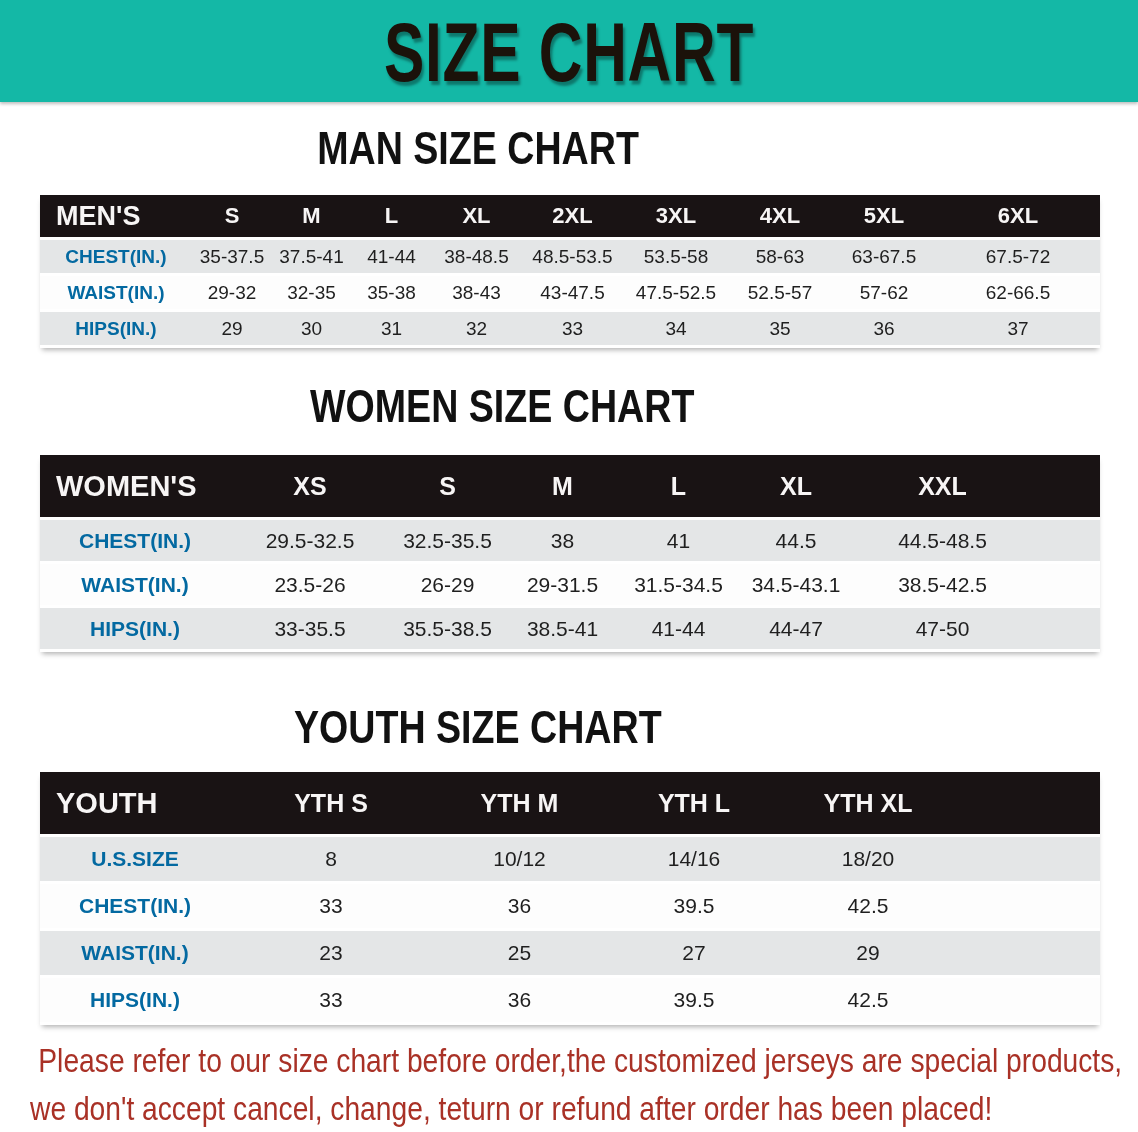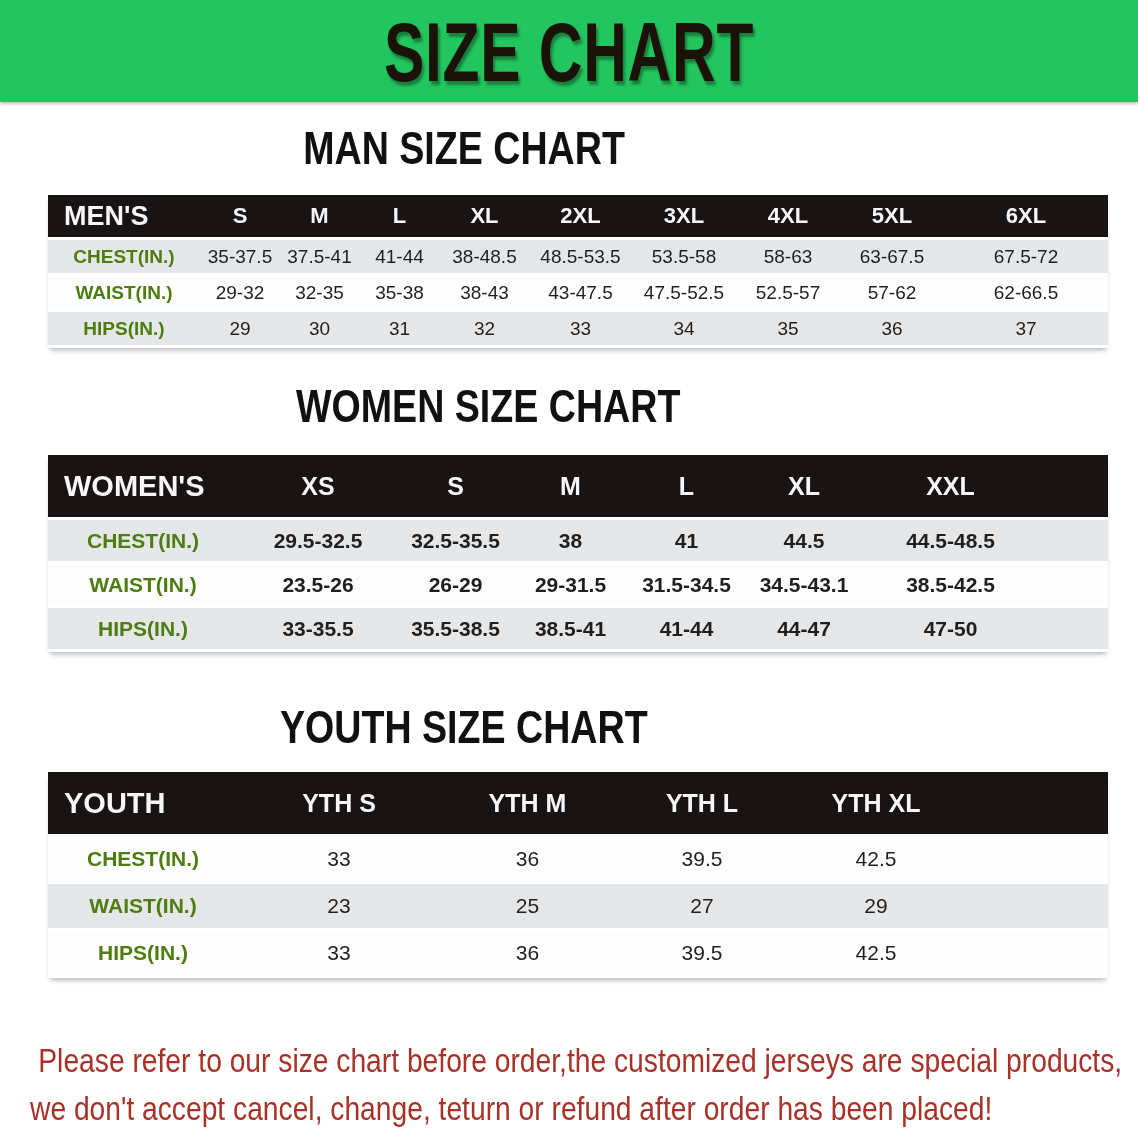--- a/index.html
+++ b/index.html
@@ -5,78 +5,78 @@
   html,body { margin:0; padding:0; }
   body {
     width:1138px; height:1132px; position:relative; overflow:hidden;
     background:#ffffff;
     font-family:"Liberation Sans","DejaVu Sans",sans-serif;
   }
 
   
   .banner {
     position:absolute; top:0; left:0; width:1138px; height:102px;
-    background:#22c55e;
+    background:#14b8a6;
     display:flex; align-items:center; justify-content:center;
     box-shadow:0 2px 3px rgba(0,0,0,0.25);
   }
   .banner-title {
     display:inline-block;
     font-size:84px; font-weight:800; line-height:1;
     color:#1b120a;
     transform:scaleX(0.72);
     letter-spacing:1px;
     text-shadow:3px 4px 3px rgba(0,0,0,0.35);
     padding-top:2px;
   }
 
   
   .section-heading {
-    position:absolute; left:0; width:928px; height:58px;
+    position:absolute; left:14px; width:928px; height:58px;
     display:flex; align-items:center; justify-content:center;
   }
   .section-heading span {
     display:inline-block; font-size:47px; font-weight:800; color:#111111;
     transform:scaleX(0.8); line-height:1;
   }
   .heading-men   { top:118px; }
   .heading-women { top:376px;padding-left:24px; }
   .heading-youth { top:692px;align-items:flex-end; }
 
   
   table.size-table {
-    position:absolute; left:48px; width:1060px;
+    position:absolute; left:40px; width:1060px;
     border-collapse:collapse; table-layout:fixed;
     box-shadow:0 4px 5px -2px rgba(0,0,0,0.3);
   }
   .size-table th {
     background:#191314; color:#f7f5f5; vertical-align:middle;
     border-bottom:3px solid #ffffff;
   }
   .size-table th.corner { text-align:left; padding-left:16px; font-weight:800; }
   .size-table th { text-align:center; font-weight:600; }
   .size-table td {
     text-align:center; vertical-align:middle; color:#1f1f1f;
     border-bottom:3px solid #ffffff;
   }
   tr.row-gray  td { background:#e4e6e7; }
   tr.row-white td { background:#fdfdfd; }
-  .size-table td.rowlabel { font-weight:600; color:#4d7c0f; }
+  .size-table td.rowlabel { font-weight:600; color:#0369a1; }
 
   
   .men-table { top:195px; }
   .men-table th { height:40px; font-size:22px; }
   .men-table th.corner { font-size:27px; }
   .men-table td { height:31px; font-size:19px; }
 
   
   .women-table { top:455px; }
   .women-table th { height:60px; font-size:25px; }
   .women-table th.corner { font-size:29px;padding-left:16px; }
-  .women-table td { height:39px; font-size:21px;font-weight:bold; }
+  .women-table td { height:39px; font-size:21px; }
 
   
   .youth-table { top:772px; }
   .youth-table th { height:60px; font-size:25px; }
   .youth-table th.corner { font-size:29px; }
   .youth-table td { height:42px; font-size:21px; }
 
   
   .note { position:absolute; left:30px; top:1036px; width:1100px; }
   .note-line {
@@ -242,20 +242,28 @@
     <tr>
       <th class="corner">YOUTH</th>
       <th>YTH S</th>
       <th>YTH M</th>
       <th>YTH L</th>
       <th>YTH XL</th>
       <th></th>
     </tr>
   </thead>
   <tbody>
+    <tr class="row-gray">
+      <td class="rowlabel">U.S.SIZE</td>
+      <td>8</td>
+      <td>10/12</td>
+      <td>14/16</td>
+      <td>18/20</td>
+      <td></td>
+    </tr>
     <tr class="row-white">
       <td class="rowlabel">CHEST(IN.)</td>
       <td>33</td>
       <td>36</td>
       <td>39.5</td>
       <td>42.5</td>
       <td></td>
     </tr>
     <tr class="row-gray">
       <td class="rowlabel">WAIST(IN.)</td>

